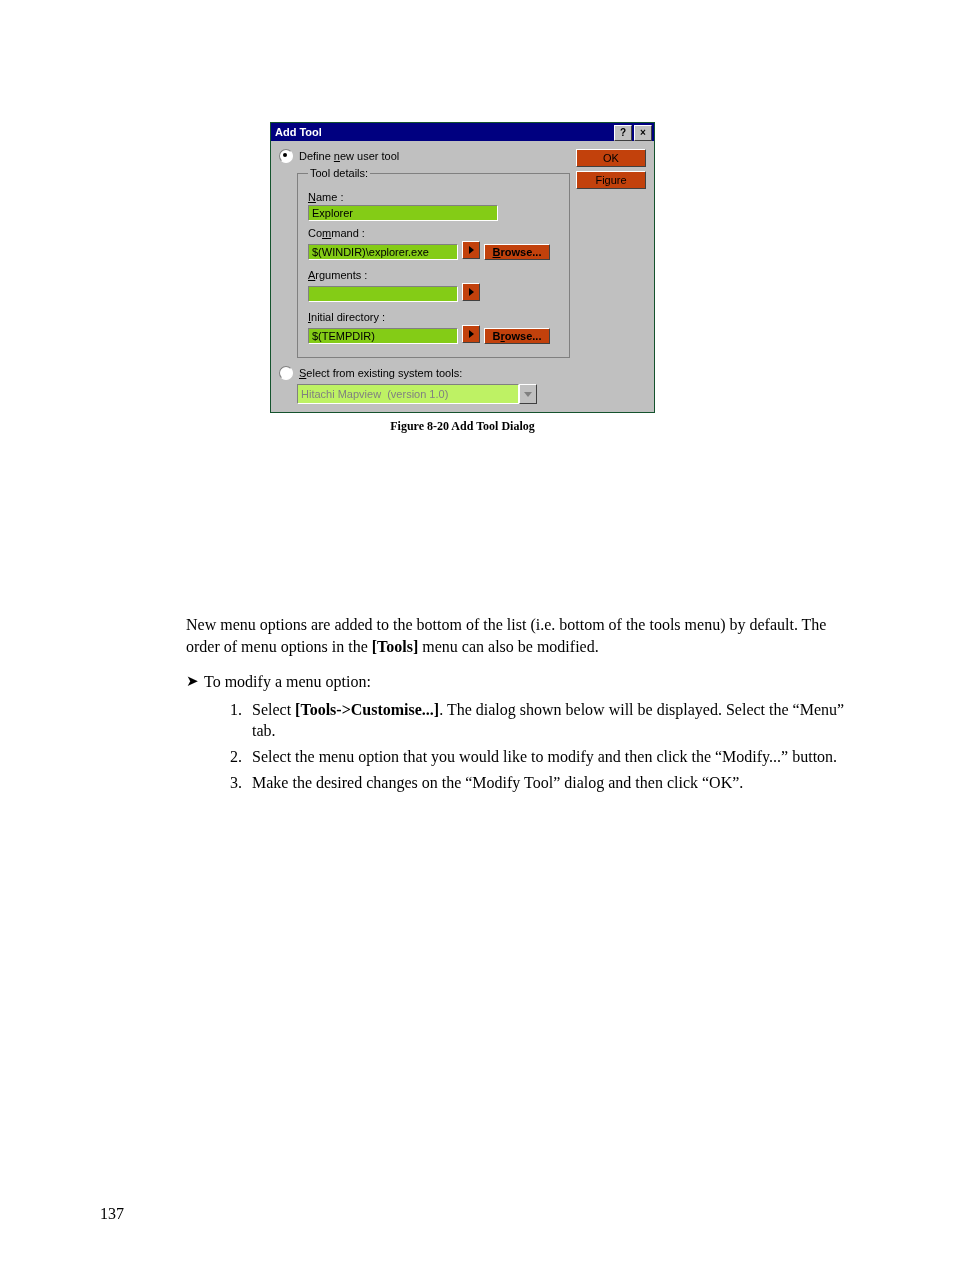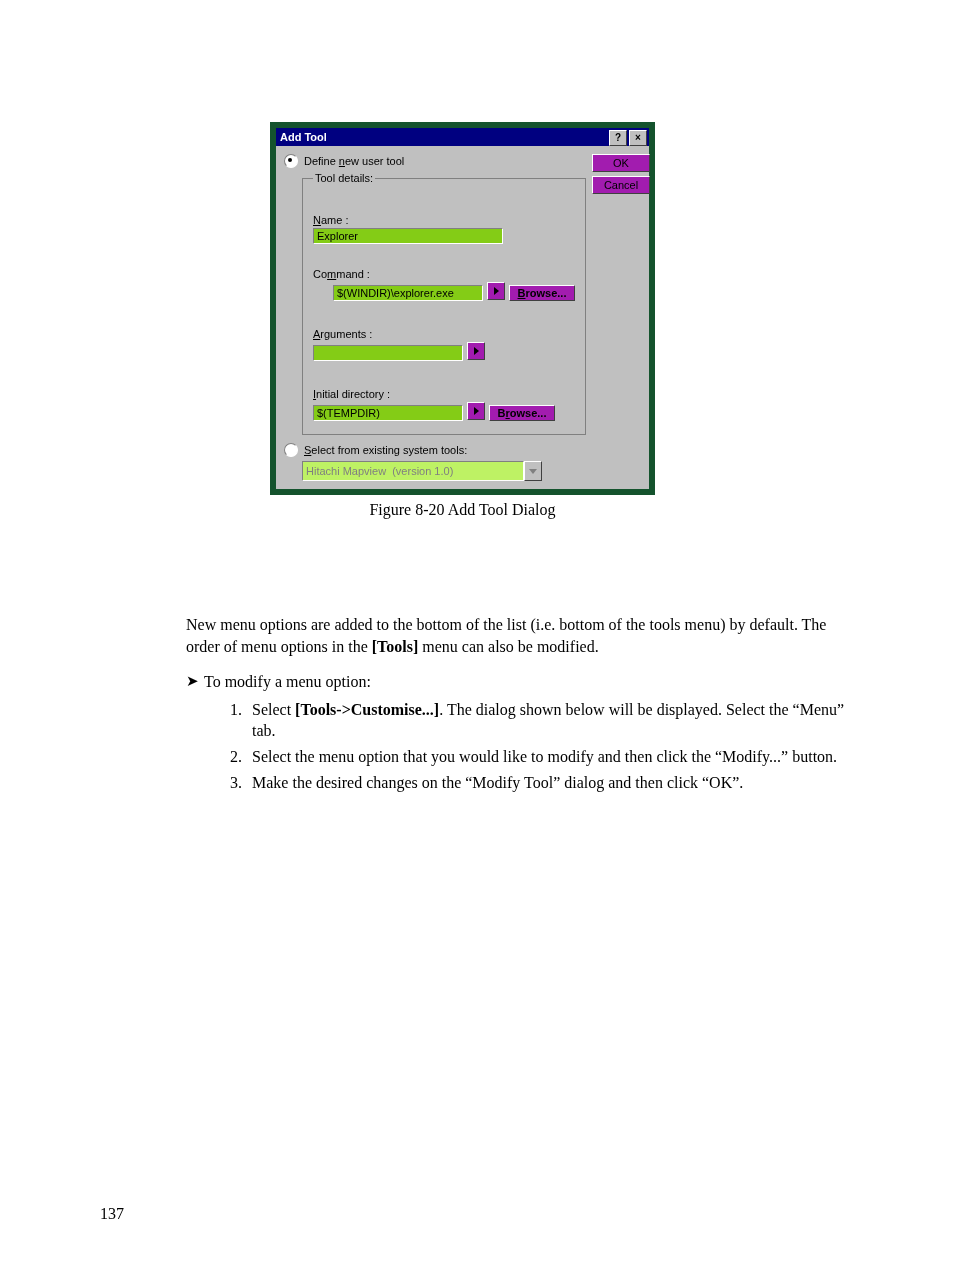--- a/index.html
+++ b/index.html
@@ -20,21 +20,21 @@
   .dialog-wrap {
     position: absolute;
     top: 122px;
     left: 270px;
     width: 385px;
   }
   .dialog {
     font-family: "MS Sans Serif", Tahoma, Arial, sans-serif;
     font-size: 11px;
     color: #000;
-    border: 6px solid #14532d;
+    border: 1px solid #14532d;
     background: #c0c0c0;
   }
   .titlebar {
     background: #000080;
     color: #ffffff;
     height: 18px;
     line-height: 18px;
     padding-left: 4px;
     font-weight: bold;
     font-size: 11px;
@@ -59,21 +59,21 @@
     line-height:1;
   }
   .dialog-body {
     display:flex;
     padding: 8px;
     border-radius: 8px;
   }
   .left-col { flex:1; }
   .right-col { width: 70px; margin-left: 6px;}
   .btn {
-    background:#a21caf;
+    background:#c2410c;
     border:1px solid;
     border-color:#ffffff #404040 #404040 #ffffff;
     font-family:"MS Sans Serif",Tahoma,Arial,sans-serif;
     font-size:11px;
     padding:2px 6px;
     text-align:center;
     min-width:58px;
     box-sizing:border-box;
     margin-bottom:4px;
     display:block;
@@ -101,21 +101,21 @@
   fieldset {
     border:1px solid #808080;
     margin:0 0 8px 18px;
     padding:6px 10px 10px 10px;
   }
   legend {
     font-size:11px;
     padding:0 2px;
   }
   .field-label {
-    margin-top:24px;
+    margin-top:6px;
     margin-bottom:2px;
   }
   .text-input {
     font-family:"MS Sans Serif",Tahoma,Arial,sans-serif;
     font-size:11px;
     padding:1px 3px;
     background:#84cc16;
     border:1px solid;
     border-color:#808080 #ffffff #ffffff #808080;
     box-sizing:border-box;
@@ -139,21 +139,21 @@
   .combo .dd {
     width:16px;height:18px;background:#c0c0c0;
     border:1px solid;border-color:#ffffff #404040 #404040 #ffffff;
     display:flex;align-items:center;justify-content:center;
   }
   .dd .arrow-down {
     width:0;height:0;border-left:4px solid transparent;
     border-right:4px solid transparent;border-top:5px solid #808080;
   }
   .caption {
-    text-align:center;font-weight:normal;font-size:16px;
+    text-align:center;font-weight:bold;font-size:12px;
     margin-top:6px;font-family:"Times New Roman",serif;
   }
   .body-text {
     position:absolute;top:614px;left:186px;right:100px;
     font-size:16px;line-height:1.35;
   }
   .para { margin-bottom:14px; }
   .bullet-row {
     display:flex;align-items:flex-start;margin-bottom:6px;
   }
@@ -196,21 +196,21 @@
           </div>
 
           <fieldset>
             <legend>Tool details:</legend>
 
             <div class="field-label"><span class="ul-n">N</span>ame :</div>
             <input class="text-input" style="width: 190px;" value="Explorer">
 
             <div class="field-label">Co<span class="ul-n">m</span>mand :</div>
             <div class="row">
-              <input class="text-input" style="width: 150px; margin-left: 20px;" value="$(WINDIR)\explorer.exe">
+              <input class="text-input" style="width: 150px;" value="$(WINDIR)\explorer.exe">
               <button class="btn menu-btn">
                   <span class="arrow-right"></span>
                 </button>
               <button class="btn browse-btn"><span class="ul-n">B</span>rowse...</button>
             </div>
 
             <div class="field-label"><span class="ul-n">A</span>rguments :</div>
             <div class="row">
               <input class="text-input" style="width: 150px;" value="">
               <button class="btn menu-btn">
@@ -235,21 +235,21 @@
           <div class="combo">
             <input class="text-input" disabled="" value="Hitachi Mapview  (version 1.0)" style="">
             <div class="dd">
                 <span class="arrow-down"></span>
               </div>
           </div>
         </div>
 
         <div class="right-col">
           <button class="btn">OK</button>
-          <button class="btn">Cancel</button>
+          <button class="btn">Figure</button>
         </div>
       </div>
     </div>
     <div class="caption">Figure 8-20 Add Tool Dialog</div>
   </div>
 
   <div class="body-text">
     <div class="para">
       <span>New menu options are added to the bottom of the list (i.e. bottom of the tools menu) by default. The order of menu options in the </span><span class="b">[Tools]</span><span> menu can also be modified.</span>
     </div>

